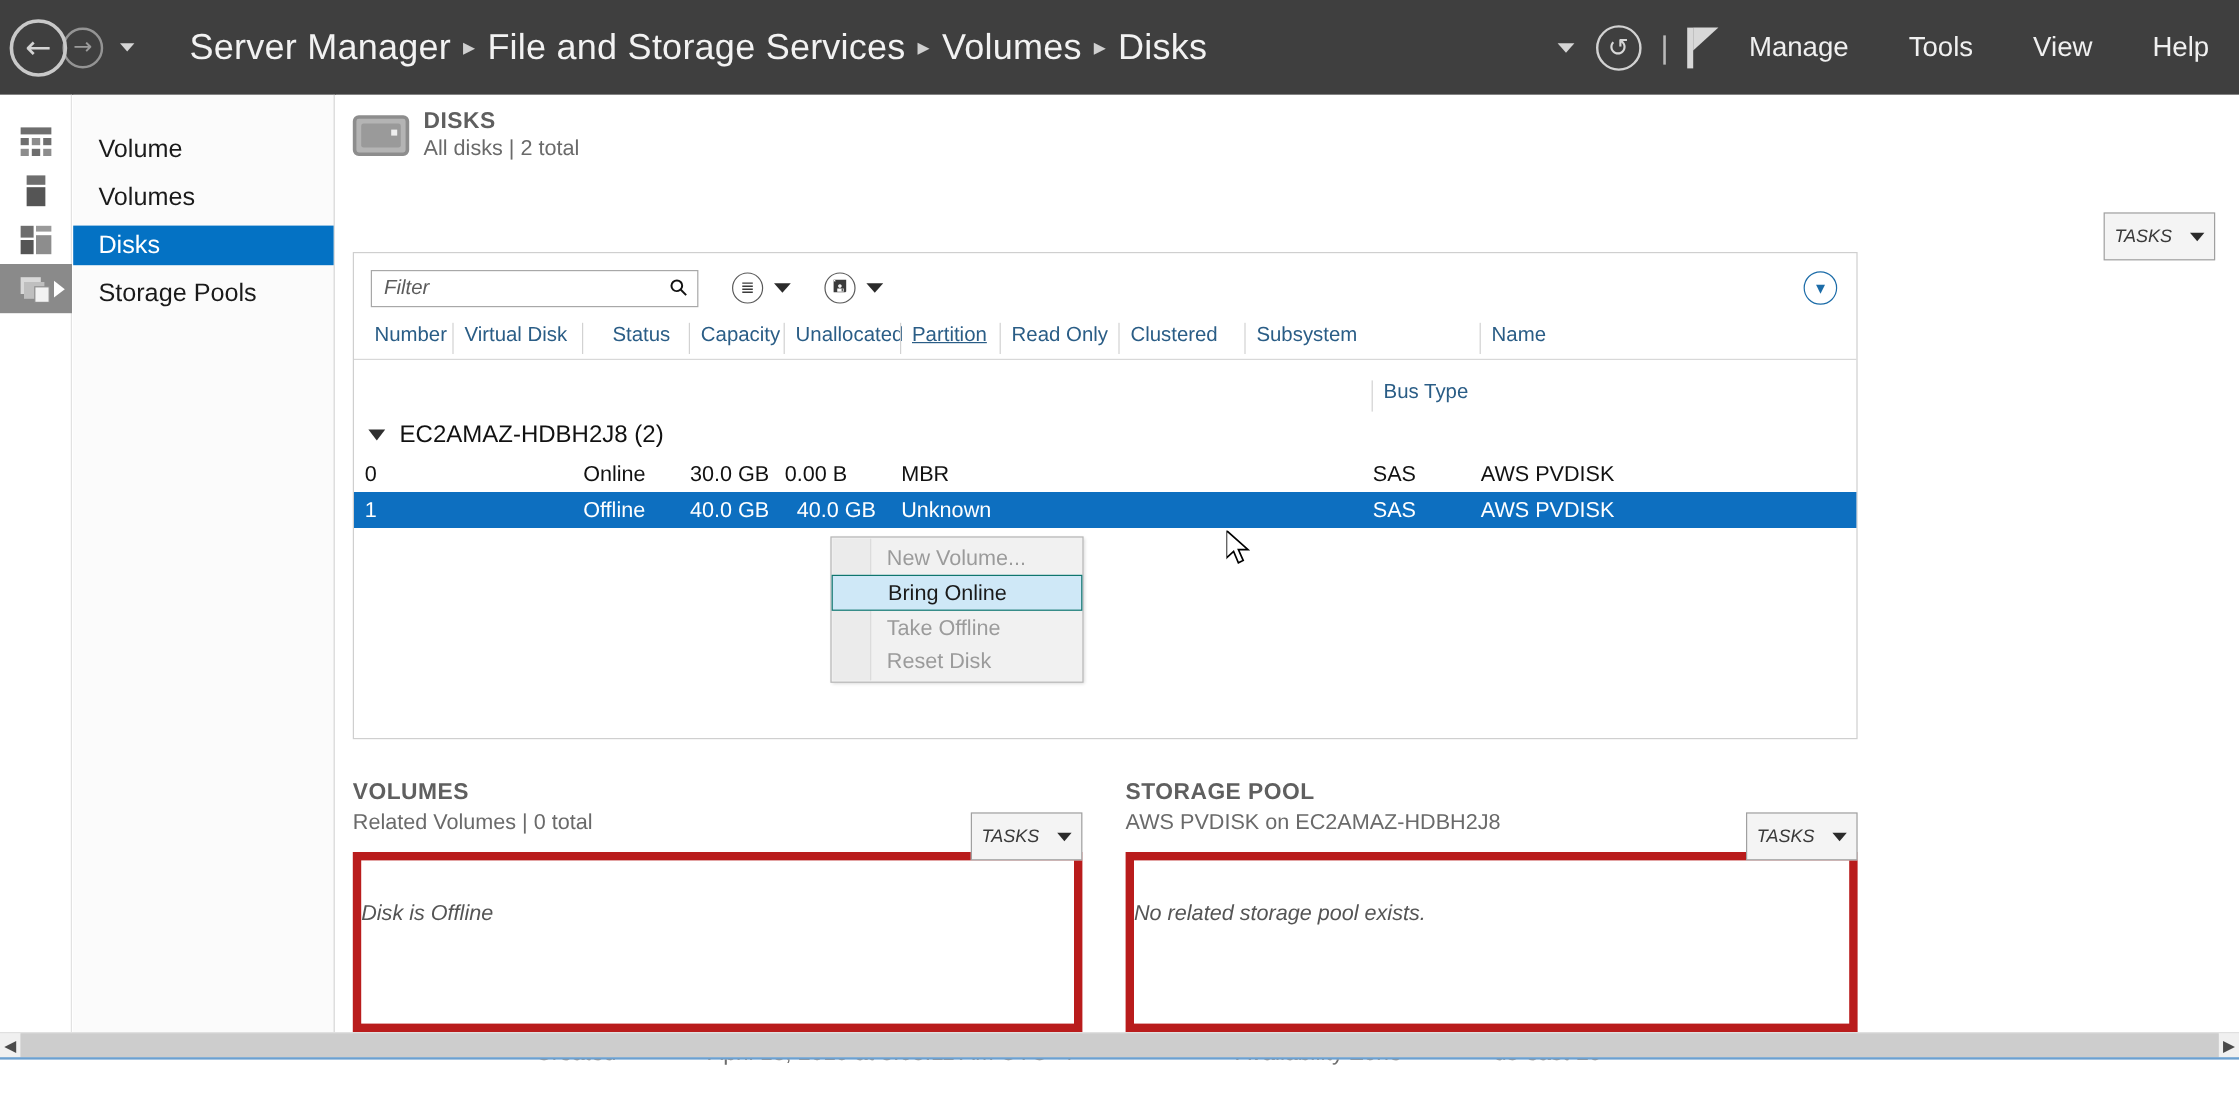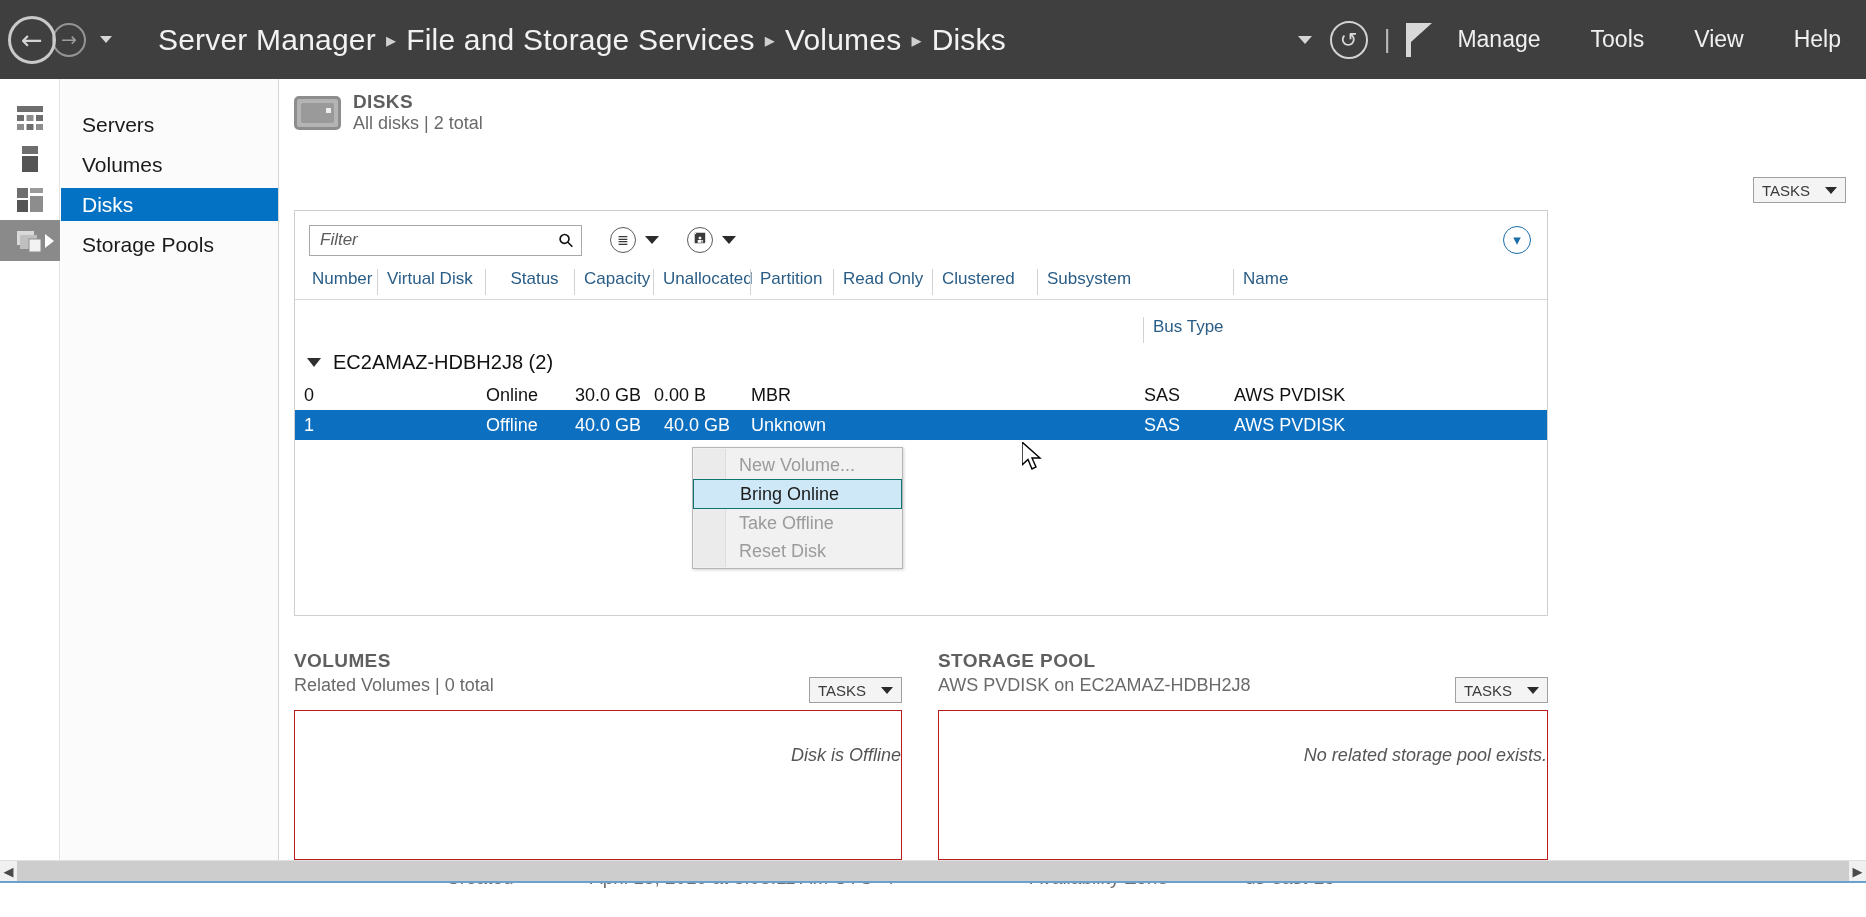--- a/index.html
+++ b/index.html
@@ -87,23 +87,23 @@
     width:47px;height:34px;border:3px solid #8d8d8d;border-radius:5px;background:#b4b4b4;
     position:relative; margin-right:12px; margin-left:2px;
   }
   .disk-ico:before{content:"";position:absolute;left:4px;top:4px;right:4px;bottom:4px;
      background:#9a9a9a;border-radius:2px;}
   .disk-ico:after{content:"";position:absolute;right:7px;top:9px;width:5px;height:5px;background:#efefef;}
   .sh-title { font-size:19px; font-weight:bold; color:#5f5f5f; letter-spacing:.4px; line-height:21px; }
   .sh-sub { font-size:18px; color:#6a6a6a; line-height:22px; }
   .tasks-btn {
     position:absolute; right:20px;
-    width:93px;height:26px;border:1px solid #a0a0a0;background:#f4f4f4;
+    width:93px;height:40px;border:1px solid #a0a0a0;background:#f4f4f4;
     display:flex;align-items:center;justify-content:space-between;padding:0 8px;
-    font-size:15px;color:#3a3a3a;
+    font-size:15px;color:#3a3a3a;font-style:italic;
   }
   .tasks-btn .cd { width:0;height:0;border-left:6px solid transparent;border-right:6px solid transparent;border-top:7px solid #2b2b2b; }
   #tasks-disks { top:98px; }
 
   .panel {
     position:absolute; left:14px; top:131px; width:1254px; height:406px;
     background:#ffffff; border:1px solid #cfcfcf;
   }
   .toolbar { height:58px; display:flex; align-items:center; padding-left:14px; position:relative; }
   .filter-box {
@@ -172,22 +172,22 @@
   .cursor-ptr { position:absolute; left:742px; top:363px; z-index:30; pointer-events:none; }
 
   
   .sub-sec { position:absolute; top:571px; }
   #vol-sec { left:14px; width:608px; }
   #pool-sec { left:658px; width:610px; }
   .sub-title { font-size:19px;font-weight:bold;color:#5f5f5f;letter-spacing:.4px; }
   .sub-sub { font-size:18px; color:#6a6a6a; margin-top:3px; }
   .sub-tasks { position:absolute; right:0; top:27px; }
   .sub-box {
-    margin-top:14px; border:1px solid #b91c1c; background:#fff; height:150px;
-    display:flex; align-items:flex-start; justify-content:flex-end; padding-top:34px;
+    margin-top:14px; border:7px solid #b91c1c; background:#fff; height:150px;
+    display:flex; align-items:flex-start; justify-content:flex-start; padding-top:34px;
   }
   .empty-msg { font-size:18px; color:#555; font-style:italic; }
 
   
   .hscroll {
     position:absolute; left:0; bottom:36px; width:1866px; height:21px;
     background:#f0f0f0; border-top:1px solid #e0e0e0;
     display:flex; align-items:center;
   }
   .hs-arrow { width:17px;height:21px;display:flex;align-items:center;justify-content:center;color:#4a4a4a;font-size:13px; }
@@ -268,21 +268,21 @@
         <rect x="0" y="2" width="17" height="14" fill="#d9d9d9"></rect>
         <rect x="3" y="6" width="17" height="14" fill="#bfbfbf"></rect>
         <rect x="12" y="10" width="12" height="13" fill="#f2f2f2" stroke="#8d8d8d"></rect>
       </svg>
       <div class="rail-caret"></div>
     </div>
   </div>
 
   <div class="navpane">
     <div class="nav-list">
-      <div class="nav-item">Servers</div>
+      <div class="nav-item">Volume</div>
       <div class="nav-item">Volumes</div>
       <div class="nav-item active">Disks</div>
       <div class="nav-item">Storage Pools</div>
     </div>
   </div>
 
   <div class="content">
 
     <div class="section-head">
       <div class="disk-ico"></div>
@@ -313,21 +313,21 @@
         </div>
         <div class="expander">▾</div>
       </div>
 
       <div class="grid-head" id="grid-head">
           <div class="gh" style="width: 74px;">Number</div>
           <div class="gh" style="width: 108px;">Virtual Disk</div>
           <div class="gh" style="width: 89px; text-align: center;">Status</div>
           <div class="gh" style="width: 79px;">Capacity</div>
           <div class="gh" style="width: 97px;">Unallocated</div>
-          <div class="gh" style="width: 83px;">Partition</div>
+          <div class="gh" style="width: 83px; text-decoration: underline;">Partition</div>
           <div class="gh" style="width: 99px;">Read Only</div>
           <div class="gh" style="width: 105px;">Clustered</div>
           <div class="gh" style="width: 106px;">Subsystem</div>
           <div class="gh" style="width: 90px; margin-top: 48px;">Bus Type</div>
           <div class="gh" style="width: 168px;">Name</div>
         </div>
 
       <div class="grid-body">
         <div class="group-row">
           <span class="group-tri"></span>

